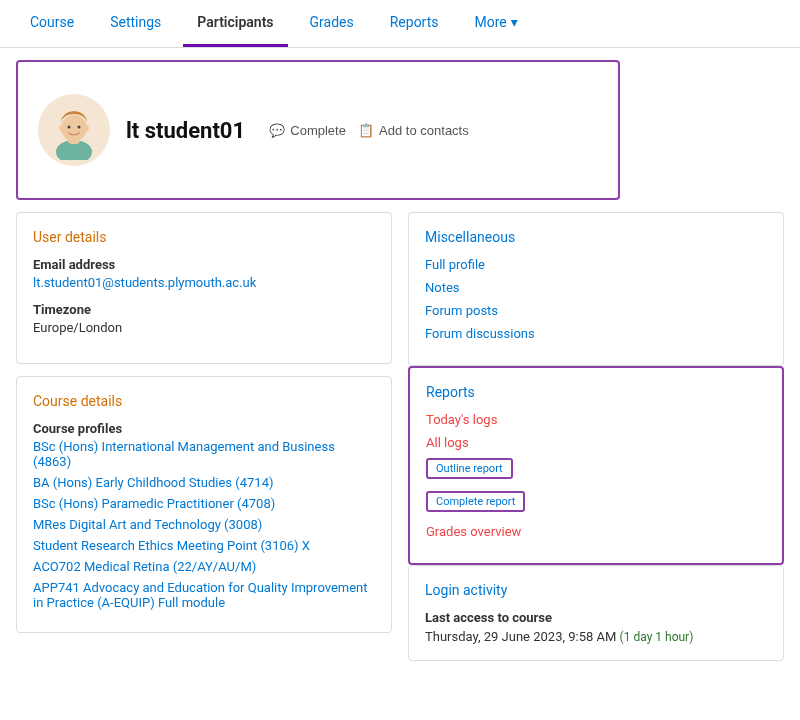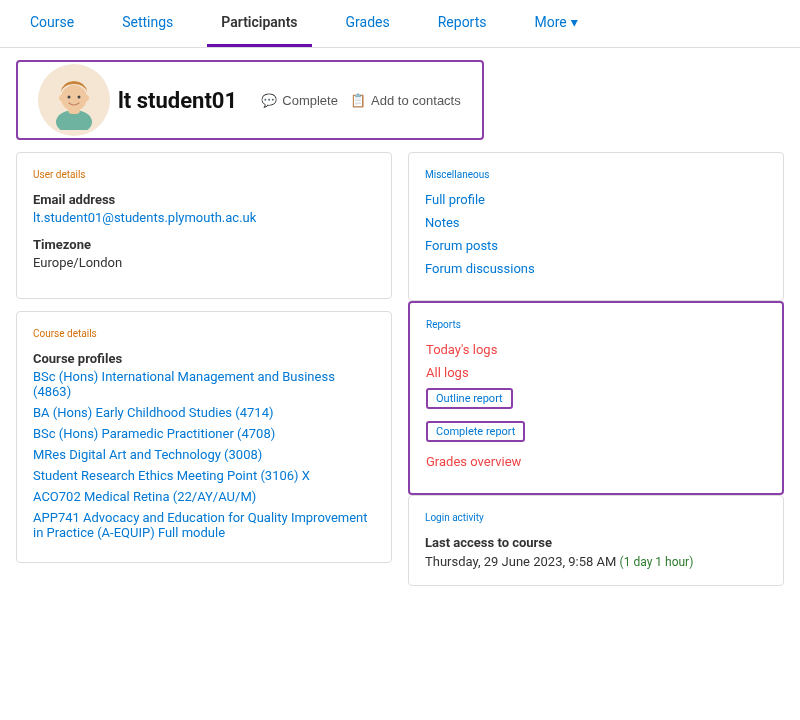--- a/index.html
+++ b/index.html
@@ -11,21 +11,21 @@
       width: 800px;
     }
 
     
     .top-nav {
       display: flex;
       align-items: center;
       border-bottom: 1px solid #ddd;
       padding: 0 16px;
       height: 48px;
-      gap: 20px;
+      gap: 8px;
     }
     .nav-item {
       padding: 12px 14px;
       color: #0078d4;
       cursor: pointer;
       font-size: 14px;
       text-decoration: none;
       display: flex;
       align-items: center;
       gap: 4px;
@@ -36,25 +36,25 @@
       color: #333;
       font-weight: 600;
       border-bottom: 3px solid #6a0dad;
     }
 
     
     .profile-header {
       margin: 12px 16px;
       border: 2px solid #8b3fa8;
       border-radius: 4px;
-      padding: 2px 20px;
-      display: flex;
-      align-items: center;
-      gap: 8px;
-      width: 468px;
+      padding: 32px 20px;
+      display: flex;
+      align-items: center;
+      gap: 16px;
+      width: 604px;
     }
     .avatar {
       width: 72px;
       height: 72px;
       border-radius: 50%;
       background: #f5e6d3;
       display: flex;
       align-items: center;
       justify-content: center;
       overflow: hidden;
@@ -101,21 +101,21 @@
     
     .card {
       border: 1px solid #ddd;
       border-radius: 4px;
       padding: 16px;
     }
     .card.highlighted {
       border: 2px solid #8b3fa8;
     }
     .card-title {
-      font-size: 10px;
+      font-size: 14px;
       color: #d4700a;
       margin-bottom: 12px;
     }
     .card-title.blue { color: #0078d4; }
 
     .field-label {
       font-weight: 700;
       font-size: 13px;
       margin-bottom: 3px;
       color: #333;

